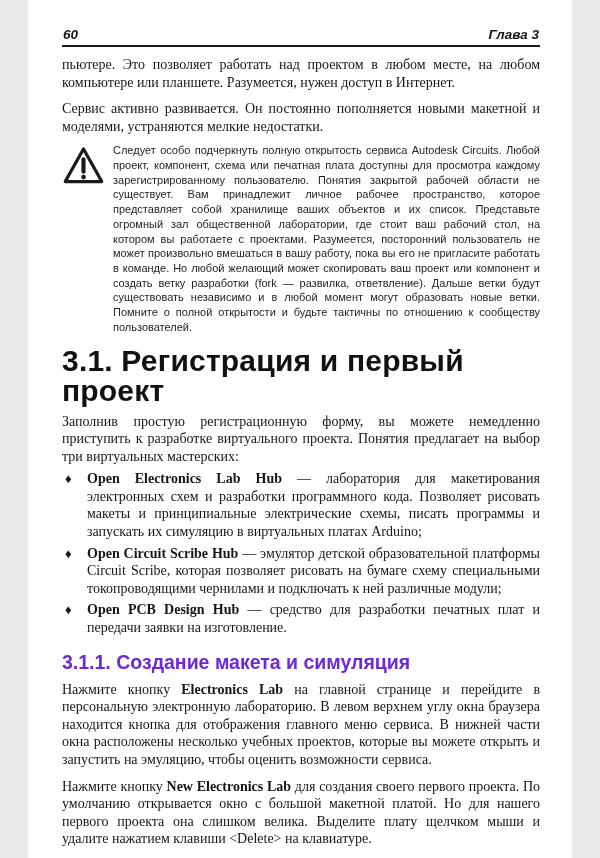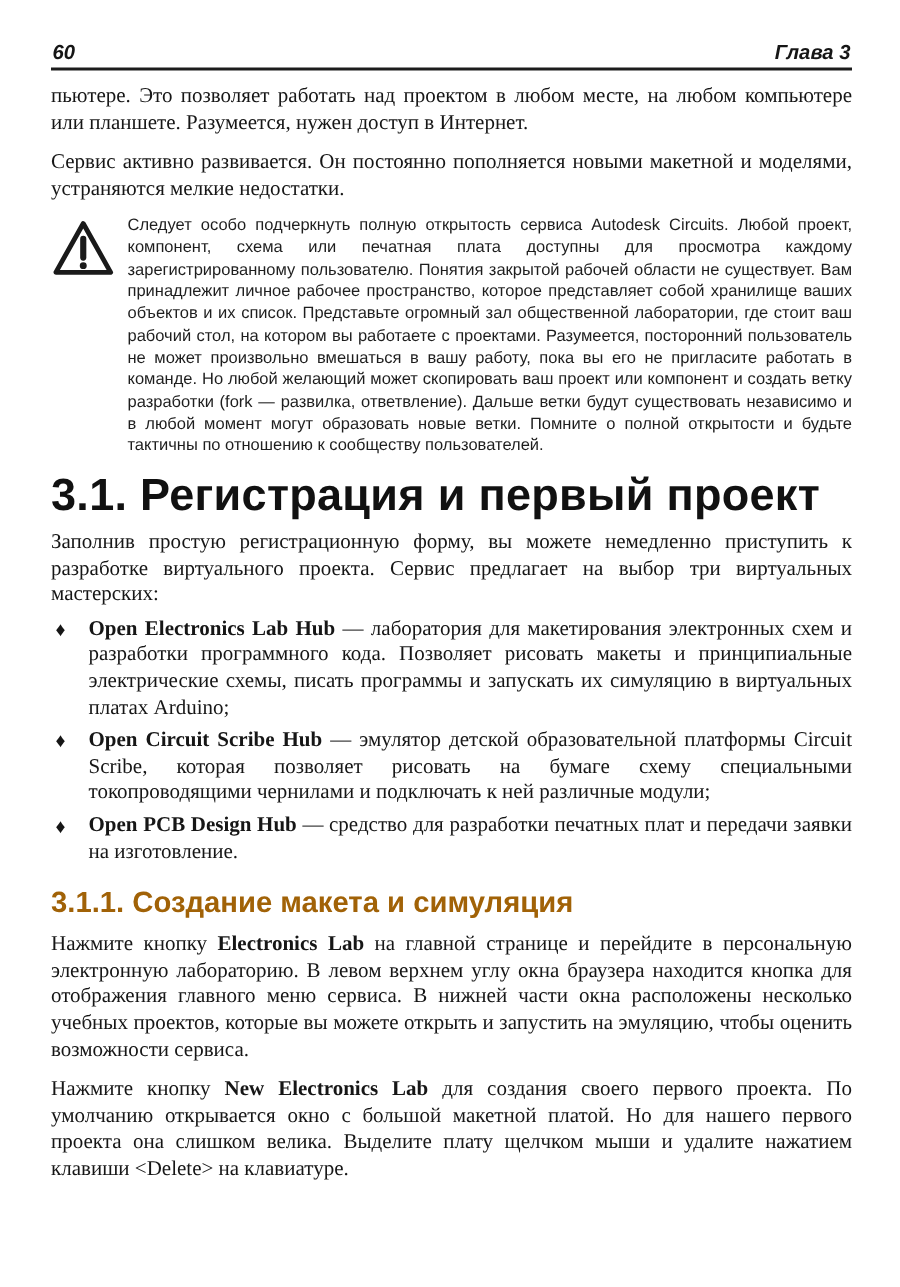--- a/index.html
+++ b/index.html
@@ -2,21 +2,21 @@
 <html lang="ru"><head>
 <meta charset="utf-8">
 <style>
   html, body { margin: 0; padding: 0; }
   body {
     background: #e8e8e8;
     font-family: "Liberation Serif", serif;
   }
   .page {
     position: relative;
-    width: 600px;
+    width: 544px;
     height: 858px;
     margin: 0 auto;
     background: #ffffff;
     color: #161616;
     box-sizing: border-box;
     padding: 0 32px 0 34px;
     overflow: hidden;
   }
   
   .running-head {
@@ -72,21 +72,21 @@
     line-height: 30px;
     letter-spacing: 0.2px;
     color: #111;
   }
   .h2 {
     margin: 14px 0 0 0;
     font-family: "Liberation Sans", sans-serif;
     font-weight: bold;
     font-size: 19.5px;
     line-height: 23px;
-    color: #a16207;
+    color: #6d28d9;
   }
   .h1 + .para, .h2 + .para { margin-top: 7px; }
   
   .bullets {
     list-style: none;
     margin: 5px 0 0 0;
     padding: 0;
   }
   .bullets li {
     position: relative;
@@ -127,21 +127,21 @@
         <path d="M24 4.5 L44.5 41 L3.5 41 Z" fill="none" stroke="#1a1a1a" stroke-width="3.6" stroke-linejoin="round"></path>
         <path d="M24 16 L24 30" stroke="#1a1a1a" stroke-width="4.6" stroke-linecap="round"></path>
         <circle cx="24" cy="36" r="2.6" fill="#1a1a1a"></circle>
       </svg>
     </div>
     <div class="note-body">Следует особо подчеркнуть полную открытость сервиса Autodesk Circuits. Любой проект, компонент, схема или печатная плата доступны для просмотра каждому зарегистрированному пользователю. Понятия закрытой рабочей области не существует. Вам принадлежит личное рабочее пространство, которое представляет собой хранилище ваших объектов и их список. Представьте огромный зал общественной лаборатории, где стоит ваш рабочий стол, на котором вы работаете с проектами. Разумеется, посторонний пользователь не может произвольно вмешаться в вашу работу, пока вы его не пригласите работать в команде. Но любой желающий может скопировать ваш проект или компонент и создать ветку разработки (fork — развилка, ответвление). Дальше ветки будут существовать независимо и в любой момент могут образовать новые ветки. Помните о полной открытости и будьте тактичны по отношению к сообществу пользователей.</div>
   </div>
 
   <div class="h1">3.1. Регистрация и первый проект</div>
 
-  <p class="para">Заполнив простую регистрационную форму, вы можете немедленно приступить к разработке виртуального проекта. Сервис предлагает на выбор три виртуальных мастерских:</p>
+  <p class="para">Заполнив простую регистрационную форму, вы можете немедленно приступить к разработке виртуального проекта. Понятия предлагает на выбор три виртуальных мастерских:</p>
 
   <ul class="bullets">
     <li>
       <span class="bullet-marker">♦</span><span class="term">Open Electronics Lab Hub</span><span> — лаборатория для макетирования электронных схем и разработки программного кода. Позволяет рисовать макеты и принципиальные электрические схемы, писать программы и запускать их симуляцию в виртуальных платах Arduino;</span>
     </li>
     <li>
       <span class="bullet-marker">♦</span><span class="term">Open Circuit Scribe Hub</span><span> — эмулятор детской образовательной платформы Circuit Scribe, которая позволяет рисовать на бумаге схему специальными токопроводящими чернилами и подключать к ней различные модули;</span>
     </li>
     <li>
       <span class="bullet-marker">♦</span><span class="term">Open PCB Design Hub</span><span> — средство для разработки печатных плат и передачи заявки на изготовление.</span>

